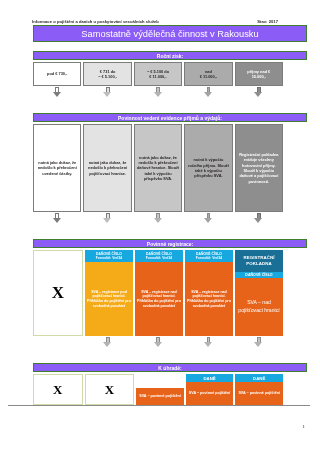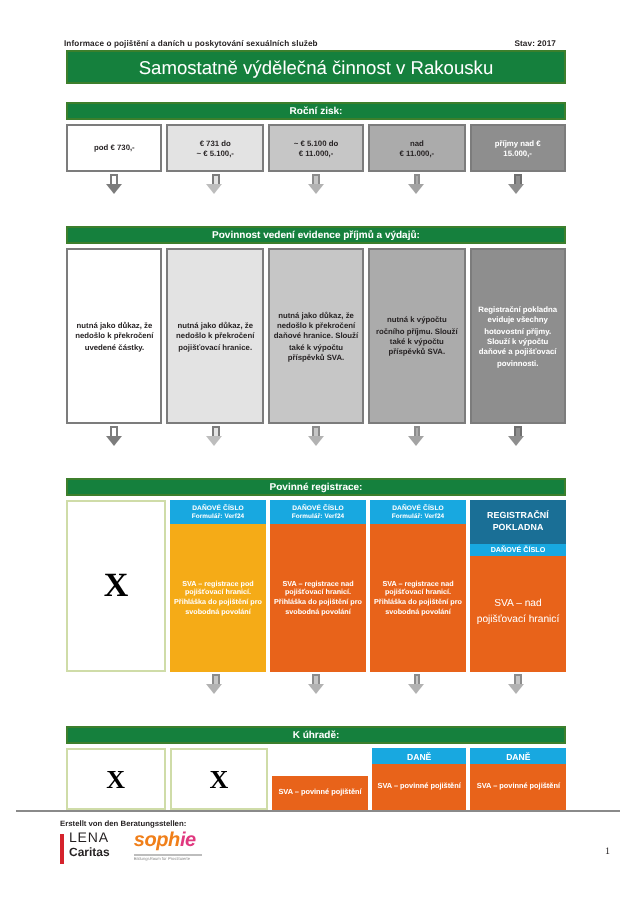--- a/index.html
+++ b/index.html
@@ -14,22 +14,22 @@
   
   .metaline {
     position: absolute; left: 32px; top: 19px; width: 254px;
     display: flex; justify-content: space-between; align-items: baseline;
     font-size: 4.1px; font-weight: 700; color: #231f20; letter-spacing: .05px;
   }
   .metaline .status { padding-right: 8px; }
 
   
   .band {
-    position: absolute; left: 33px; width: 250px;
-    background: #15803d; border: .6px solid #3d7f2c;
+    position: absolute; left: 33px; width: 274px;
+    background: #8b5cf6; border: .6px solid #3d7f2c;
     color: #ffffff; font-weight: 700; text-align: center;
   }
   .title-band {
     top: 25px; height: 17px; line-height: 17px;
     font-size: 9.3px; font-weight: 400; color:#fff;
   }
   .sec-band { height: 9px; line-height: 9px; font-size: 5px; }
   #band-profit { top: 51px; }
   #band-evidence { top: 113px; }
   #band-registration { top: 239px; }
@@ -343,34 +343,16 @@
     </div>
 
     <div class="stack">
       <div class="pay-head">DANĚ</div>
       <div class="pay-body">SVA – povinné pojištění</div>
     </div>
   </div>
 
   <div class="baseline"></div>
 
-  <div class="footer">
-    <div class="credit">Erstellt von den Beratungsstellen:</div>
-    <div class="logos">
-      <div class="lena">
-        <span class="bar"></span>
-        <span class="txt">
-          <span class="t1">LENA</span>
-          <span class="t2">Caritas</span>
-        </span>
-      </div>
-      <div class="sophie">
-        <span class="w">
-          <span>soph</span><span class="pink">ie</span>
-        </span>
-        <span class="sub">BildungsRaum für Prostituierte</span>
-      </div>
-    </div>
-  </div>
 
   <div class="pagenum">1</div>
 
 </div>
 
 </body></html>

